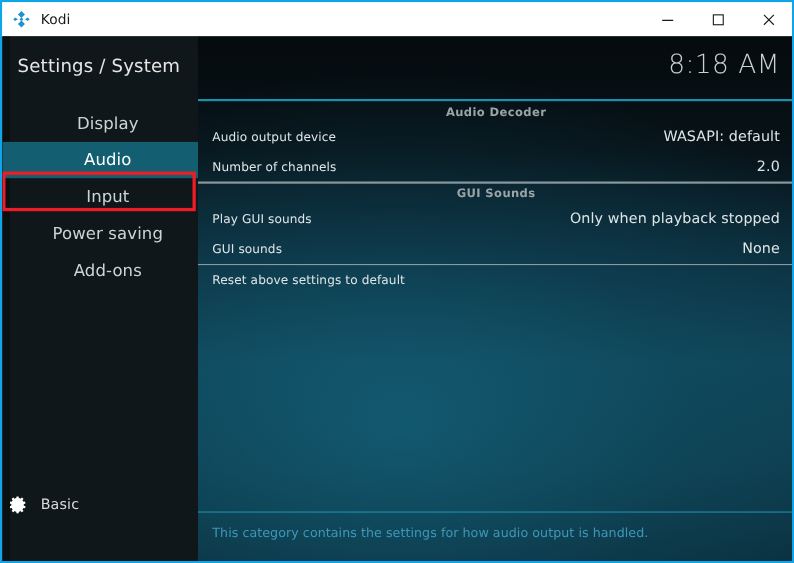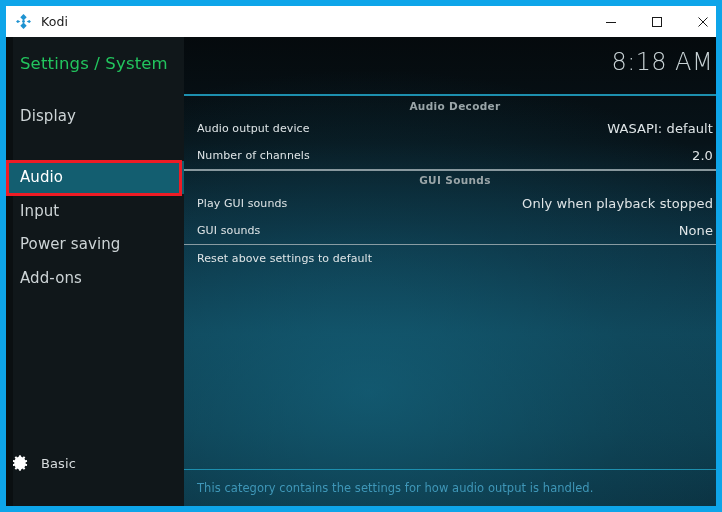--- a/index.html
+++ b/index.html
@@ -13,21 +13,21 @@
     overflow: hidden;
     font-family: "DejaVu Sans", sans-serif;
     -webkit-font-smoothing: antialiased;
   }
 
   #app-window {
     position: relative;
     width: 722px;
     height: 512px;
     box-sizing: border-box;
-    border: 6px solid #0ea5e9;
+    border: 2px solid #0ea5e9;
     background: #ffffff;
     overflow: hidden;
   }
 
   
   #titlebar {
     position: absolute;
     left: 0; top: 0;
     width: 720px;
     height: 31px;
@@ -96,48 +96,48 @@
     left: 0; top: 0;
     width: 178px;
     height: 52px;
     display: flex;
     align-items: center;
     padding-left: 14px;
     box-sizing: border-box;
   }
   #sidebar-title {
     font-size: 16.5px;
-    color: #22c55e;
+    color: #e5e5e5;
     font-weight: 400;
     letter-spacing: 0.15px;
     white-space: nowrap;
   }
   #sidebar-menu {
     position: absolute;
     left: 0;
     top: 62px;
     width: 178px;
   }
   .menu-item {
     position: relative;
     height: 33.5px;
     display: flex;
     align-items: center;
     padding-left: 14px;
     box-sizing: border-box;
+    justify-content: center;
   }
   .menu-item .menu-label {
     font-size: 15px;
     color: #cdd4d6;
     letter-spacing: 0.1px;
     white-space: nowrap;
   }
   .menu-item.selected {
     background: #135e70;
-    margin-top: 28px;
   }
   .menu-item.selected .menu-label {
     color: #ffffff;
   }
   #annotation-box {
     position: absolute;
     left: 0;
     top: 123px;
     width: 176px;
     height: 36px;

